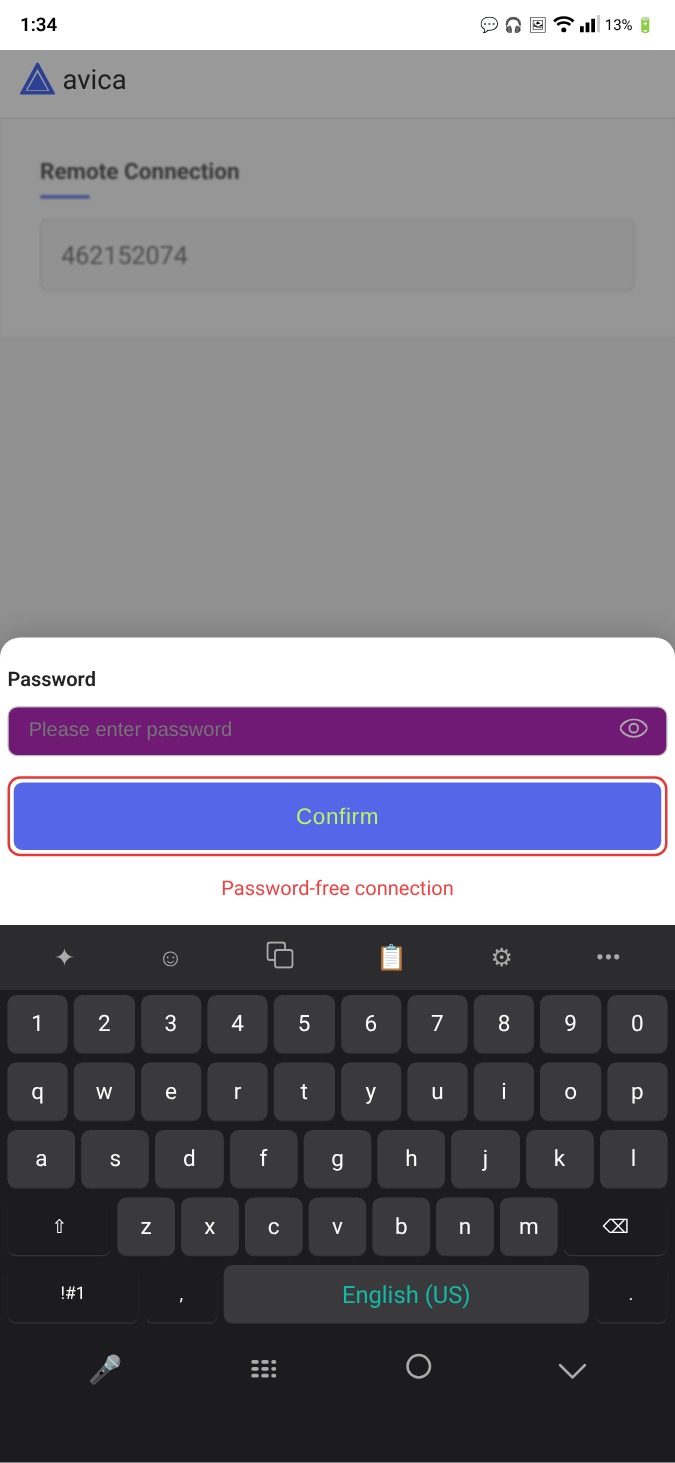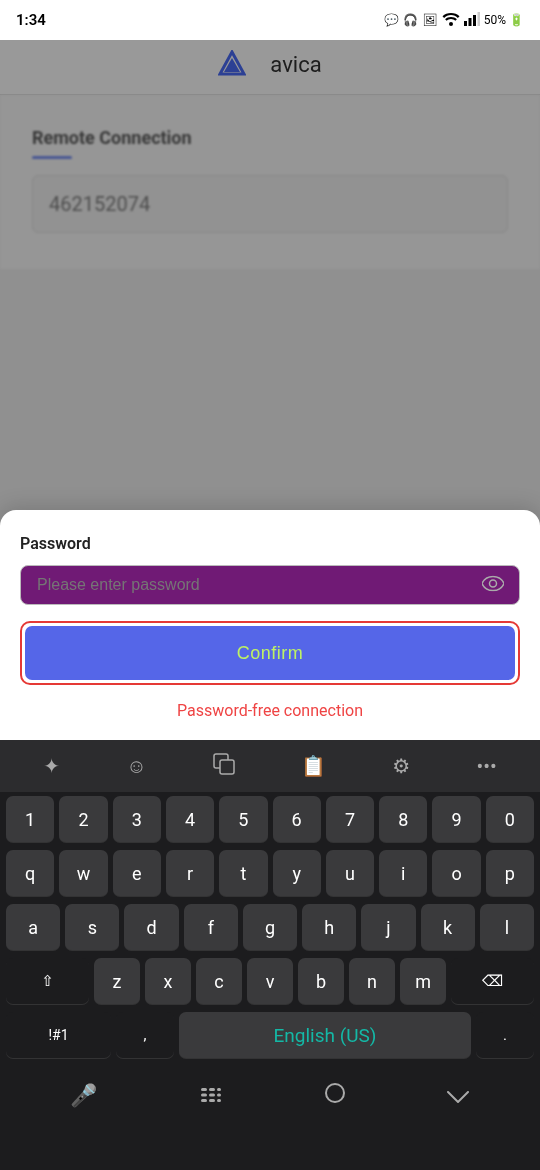--- a/index.html
+++ b/index.html
@@ -44,22 +44,21 @@
     
     .app-header {
       width: 100%;
       background: #fff;
       padding: 10px 16px 16px;
       border-bottom: 1px solid #e0e0e0;
     }
     .app-logo {
       display: flex;
       align-items: center;
-      gap: 24px;
-      justify-content: center;
+      gap: 6px;
     }
 
     
     .bg-content {
       width: 100%;
       background: #fff;
       padding: 20px 16px;
       filter: blur(1px);
       opacity: 0.7;
     }
@@ -103,21 +102,21 @@
     }
 
     
     .modal {
       position: absolute;
       bottom: 430px;
       left: 0;
       right: 0;
       background: #fff;
       border-radius: 16px 16px 0 0;
-      padding: 24px 20px 20px;
+      padding: 24px 6px 20px;
       z-index: 20;
       box-shadow: 0 -4px 20px rgba(0,0,0,0.15);
     }
     .modal-label {
       font-size: 16px;
       font-weight: 600;
       color: #222;
       margin-bottom: 12px;
     }
     .password-input-wrapper {
@@ -278,21 +277,21 @@
     </span>
     <span class="status-icon-text">
       <svg width="16" height="14" viewBox="0 0 16 14" fill="none">
         <rect x="0" y="9" width="3" height="5" fill="#000"></rect>
         <rect x="4.5" y="6" width="3" height="8" fill="#000"></rect>
         <rect x="9" y="3" width="3" height="11" fill="#000"></rect>
         <rect x="13.5" y="0" width="3" height="14" fill="#ccc"></rect>
       </svg>
     </span>
     <span class="status-icon-text">
-      <span>50%</span>
+      <span>13%</span>
       🔋
     </span>
   </div>
 </div>
 
 <div class="app-header">
   <div class="app-logo">
     <div style="position:relative;width:28px;height:28px;">
       <svg width="28" height="28" viewBox="0 0 28 28">
         <polygon points="14,2 26,24 2,24" fill="none" stroke="#4a6cf7" stroke-width="3"></polygon>

